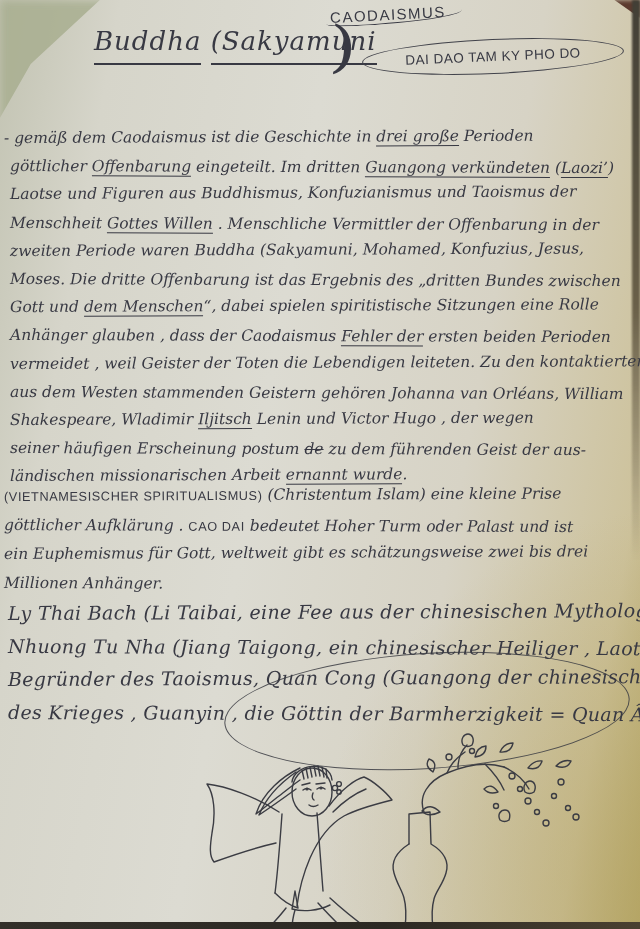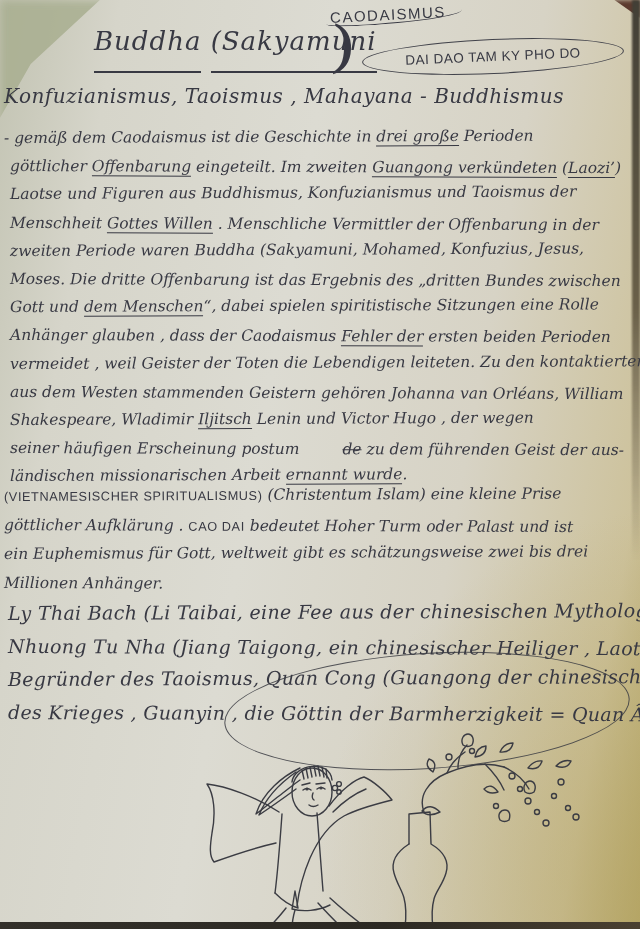--- a/index.html
+++ b/index.html
@@ -16,40 +16,40 @@
   .corner-tr{position:absolute;top:0;right:0;width:30px;height:18px;
     background:#5c3a2e;filter:blur(2px);
     clip-path:polygon(15% 0,100% 0,100% 100%);}
   .edge-right{position:absolute;top:0;right:0;width:8px;height:560px;filter:blur(1px);
     background:linear-gradient(180deg,#423f36 0%,#6a6049 55%,rgba(106,96,73,0) 100%);}
   .edge-bottom{position:absolute;bottom:0;left:0;width:100%;height:7px;
     background:linear-gradient(90deg,#33302a 0%,#2c2923 60%,#4a4031 100%);}
   
   .title{position:absolute;left:94px;top:26px;font-size:26px;font-style:italic;
     letter-spacing:1px;white-space:nowrap;}
-  .title .u{border-bottom:2px solid #383943;padding-bottom:15px;}
+  .title .u{border-bottom:2px solid #383943;padding-bottom:7px;}
   .brace{position:absolute;left:332px;top:14px;font-size:56px;font-weight:300;
     transform:scaleX(1.25) rotate(2deg);}
   .tag{position:absolute;left:330px;top:6px;font-family:"Liberation Sans",sans-serif;
     font-size:15px;letter-spacing:1.5px;transform:rotate(-3deg);white-space:nowrap;}
   .tag-swoosh{position:absolute;left:326px;top:10px;width:136px;height:13px;
     border-bottom:1.6px solid #383943;border-radius:0 0 100% 30%;transform:rotate(-3deg);}
   .oval{position:absolute;left:362px;top:39px;width:260px;height:33px;
     border:1.6px solid #42434b;border-radius:50%;transform:rotate(-2.5deg);
     display:flex;align-items:center;justify-content:center;
     font-family:"Liberation Sans",sans-serif;font-size:13.5px;letter-spacing:.5px;white-space:nowrap;}
   .subheader{position:absolute;left:4px;top:84px;font-size:20px;font-style:italic;
     white-space:nowrap;letter-spacing:.5px;}
   
   .para{position:absolute;font-style:italic;}
   .para .hw-line{white-space:nowrap;transform-origin:0 50%;}
   .para .hw-line:nth-child(odd){transform:rotate(-.25deg);}
   .para .hw-line:nth-child(even){transform:rotate(.2deg);}
   .para .u{border-bottom:1.6px solid #383943;}
-  .para .strike{text-decoration:line-through;margin-left:38px;}
+  .para .strike{text-decoration:line-through;}
   .para .print{font-family:"Liberation Sans",sans-serif;font-style:normal;
     font-size:.82em;letter-spacing:.6px;}
   .para-main{left:10px;top:124px;width:626px;font-size:15.5px;line-height:28.2px;}
   .para-main .hw-line:first-child{text-indent:-6px;}
   .para-viet{left:4px;top:482px;width:632px;font-size:15.5px;line-height:28.2px;}
   .para-ly{left:8px;top:597px;width:630px;font-size:19px;line-height:33px;letter-spacing:.3px;}
   .quan-ellipse{position:absolute;left:224px;top:653px;width:404px;height:114px;
     border:1.6px solid rgba(58,59,66,.85);border-radius:50%;transform:rotate(-3.5deg);}
   .sketch{position:absolute;left:0;top:730px;}
   .sketch path,.sketch ellipse,.sketch circle,.sketch line{
@@ -62,25 +62,24 @@
   <div class="corner-tl"></div>
   <div class="corner-tr"></div>
   <div class="edge-right"></div>
 
   <div class="title"><span class="u">Buddha</span>&nbsp;<span class="u">(Sakyamuni</span></div>
   <div class="brace">)</div>
   <div class="tag-swoosh"></div>
   <div class="tag">CAODAISMUS</div>
   <div class="oval">DAI DAO TAM KY PHO DO</div>
 
-  <div class="subheader">Konfuzianismus, Taoismus , Mahayana - Buddhismus</div>
 
   <div class="para para-main">
       <div class="hw-line"><span>- gemäß dem Caodaismus ist die Geschichte in </span><span class="u">drei große</span><span> Perioden</span></div>
-      <div class="hw-line"><span>göttlicher </span><span class="u">Offenbarung</span><span> eingeteilt. Im zweiten </span><span class="u">Guangong verkündeten</span><span> (</span><span class="u">Laozi’</span><span>)</span></div>
+      <div class="hw-line"><span>göttlicher </span><span class="u">Offenbarung</span><span> eingeteilt. Im dritten </span><span class="u">Guangong verkündeten</span><span> (</span><span class="u">Laozi’</span><span>)</span></div>
       <div class="hw-line"><span>Laotse und Figuren aus Buddhismus, Konfuzianismus und Taoismus der</span></div>
       <div class="hw-line"><span>Menschheit </span><span class="u">Gottes Willen</span><span> . Menschliche Vermittler der Offenbarung in der</span></div>
       <div class="hw-line"><span>zweiten Periode waren Buddha (Sakyamuni, Mohamed, Konfuzius, Jesus,</span></div>
       <div class="hw-line"><span>Moses. Die dritte Offenbarung ist das Ergebnis des „dritten Bundes zwischen</span></div>
       <div class="hw-line"><span>Gott und </span><span class="u">dem Menschen</span><span>“, dabei spielen spiritistische Sitzungen eine Rolle</span></div>
       <div class="hw-line"><span>Anhänger glauben , dass der Caodaismus </span><span class="u">Fehler der</span><span> ersten beiden Perioden</span></div>
       <div class="hw-line"><span>vermeidet , weil Geister der Toten die Lebendigen leiteten. Zu den kontaktierten</span></div>
       <div class="hw-line"><span>aus dem Westen stammenden Geistern gehören Johanna van Orléans, William</span></div>
       <div class="hw-line"><span>Shakespeare, Wladimir </span><span class="u">Iljitsch</span><span> Lenin und Victor Hugo , der wegen</span></div>
       <div class="hw-line"><span>seiner häufigen Erscheinung postum </span><span class="strike">de</span><span> zu dem führenden Geist der aus-</span></div>

